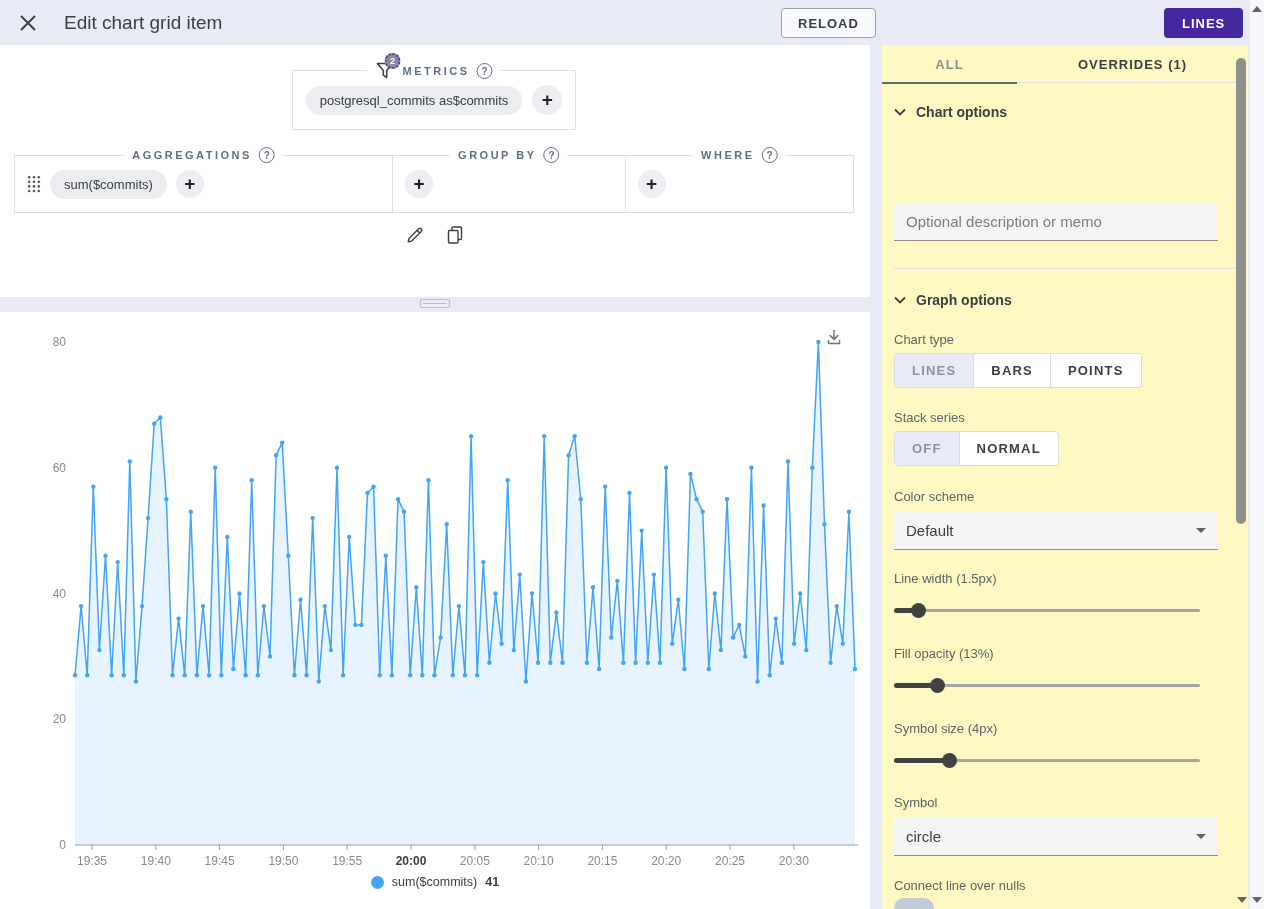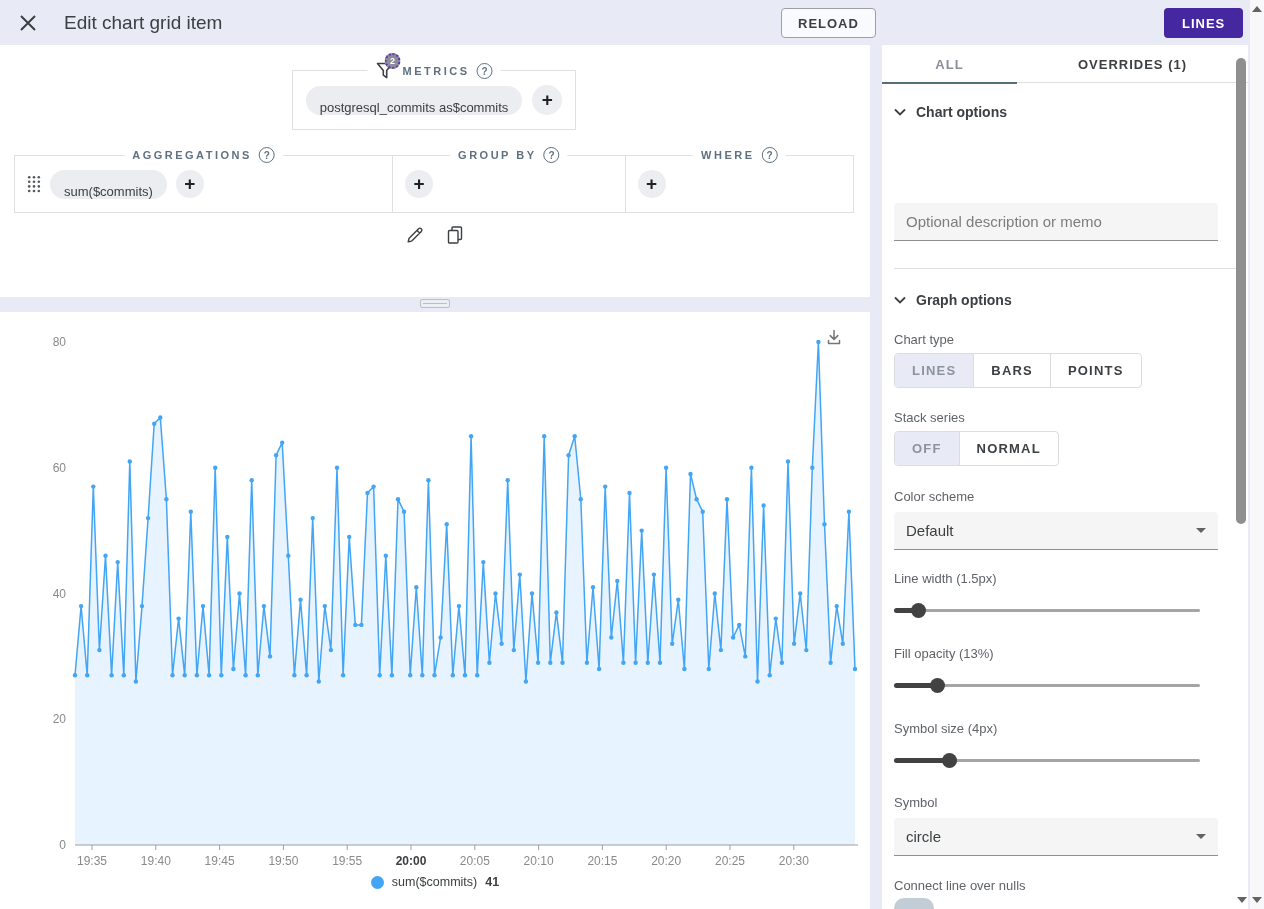--- a/index.html
+++ b/index.html
@@ -13,21 +13,21 @@
   .topbar-title { font-size:19px; color:#3c4043; margin-left:18px; flex:0 0 auto; }
   .reload-btn { position:absolute; left:781px; top:8px; height:30px; padding:0 16px; border:1px solid #9aa0a6; border-radius:4px; background:rgba(255,255,255,.75); font-size:13px; font-weight:bold; letter-spacing:1px; color:#3c4043; display:flex; align-items:center; cursor:pointer; }
   .save-btn { position:absolute; left:1164px; top:8px; height:30px; padding:0 18px; border:none; border-radius:4px; background:#4527a0; font-size:13px; font-weight:bold; letter-spacing:1px; color:#ffffff; display:flex; align-items:center; cursor:pointer; }
 
   
   .builder { left:0; top:45px; width:870px; height:252px; background:#ffffff; }
   .fieldset { position:absolute; border:1px solid #e0e0e0; background:#fff; }
   .legend { position:absolute; top:-9px; left:50%; transform:translateX(-50%); background:#fff; padding:0 8px; display:flex; align-items:center; gap:7px; white-space:nowrap; }
   .legend-label { font-size:11px; letter-spacing:2.5px; color:#5f7181; font-weight:bold; }
   .help { width:16px; height:16px; border:1.5px solid #5f7181; border-radius:50%; font-size:10px; font-weight:bold; color:#5f7181; display:inline-flex; align-items:center; justify-content:center; cursor:pointer; flex:0 0 auto; }
-  .chip { background:#ebedf0; border-radius:15px; height:29px; display:inline-flex; align-items:flex-end; padding:0 14px; font-size:13px; color:#3c4043; cursor:pointer; white-space:nowrap; }
+  .chip { background:#ebedf0; border-radius:15px; height:29px; display:inline-flex; align-items:center; padding:0 14px; font-size:13px; color:#3c4043; cursor:pointer; white-space:nowrap; }
   .chip b { font-weight:normal; }
   .plus-btn { width:30px; height:30px; border-radius:50%; background:#eceef1; display:inline-flex; align-items:center; justify-content:center; font-size:19px; font-weight:bold; color:#202124; cursor:pointer; flex:0 0 auto; }
   .metrics-box { left:292px; top:25px; width:284px; height:60px; display:flex; align-items:center; justify-content:center; gap:10px; }
   .funnel-wrap { position:relative; width:20px; height:18px; }
   .badge { position:absolute; top:-9px; left:9px; width:16px; height:16px; border-radius:50%; background:#8d8d99; border:2px dotted #5e35b1; color:#fff; font-size:9px; font-weight:bold; display:flex; align-items:center; justify-content:center; }
   .clauses { left:14px; top:110px; width:840px; height:58px; display:flex; }
   .clause-col { position:relative; height:100%; display:flex; align-items:center; gap:9px; padding-left:12px; }
   .clause-col + .clause-col { border-left:1px solid #e0e0e0; }
   .action-icons { left:0; top:178px; width:870px; display:flex; justify-content:center; gap:16px; }
   .icon-btn { width:24px; height:24px; display:flex; align-items:center; justify-content:center; cursor:pointer; }
@@ -38,21 +38,21 @@
 
   
   .chart-panel { left:0; top:312px; width:870px; height:597px; background:#ffffff; }
   .download-btn { position:absolute; left:824px; top:16px; }
   .chart-legend { position:absolute; left:0; top:563px; width:870px; display:flex; align-items:center; justify-content:center; gap:8px; cursor:pointer; }
   .legend-dot { width:13px; height:13px; border-radius:50%; background:#42a5f5; }
   .legend-text { font-size:12.5px; color:#3c4043; }
   .legend-val { font-size:12.5px; font-weight:bold; color:#3c4043; }
 
   
-  .sidebar { left:882px; top:45px; width:366px; height:864px; background:#ffffff; overflow:hidden; }
+  .sidebar { left:882px; top:45px; width:366px; height:864px; background:#fef9c3; overflow:hidden; }
   .tabs { position:absolute; left:0; top:0; width:366px; height:38px; border-bottom:1px solid #e0e0e0; display:flex; }
   .tab { height:38px; display:flex; align-items:center; justify-content:center; font-size:13px; font-weight:bold; letter-spacing:1px; cursor:pointer; position:relative; }
   .tab-all { width:135px; color:#8a8f98; }
   .tab-all::after { content:""; position:absolute; left:0; bottom:-1px; width:100%; height:2px; background:#546e7a; }
   .tab-overrides { width:231px; color:#3c4043; }
   .section-header { position:absolute; left:12px; display:flex; align-items:center; gap:10px; font-size:14px; font-weight:bold; color:#3c4043; cursor:pointer; }
   .field { position:absolute; left:12px; width:324px; background:#f5f5f5; border-bottom:1px solid #8f8f8f; border-radius:4px 4px 0 0; cursor:text; }
   .field .flabel { font-size:11px; color:#757575; padding:7px 12px 0 12px; }
   .field .fvalue { font-size:15px; color:#202124; padding:1px 12px 8px 12px; }
   .field .fplaceholder { font-size:15px; color:#7d7d7d; padding:10px 12px; }

